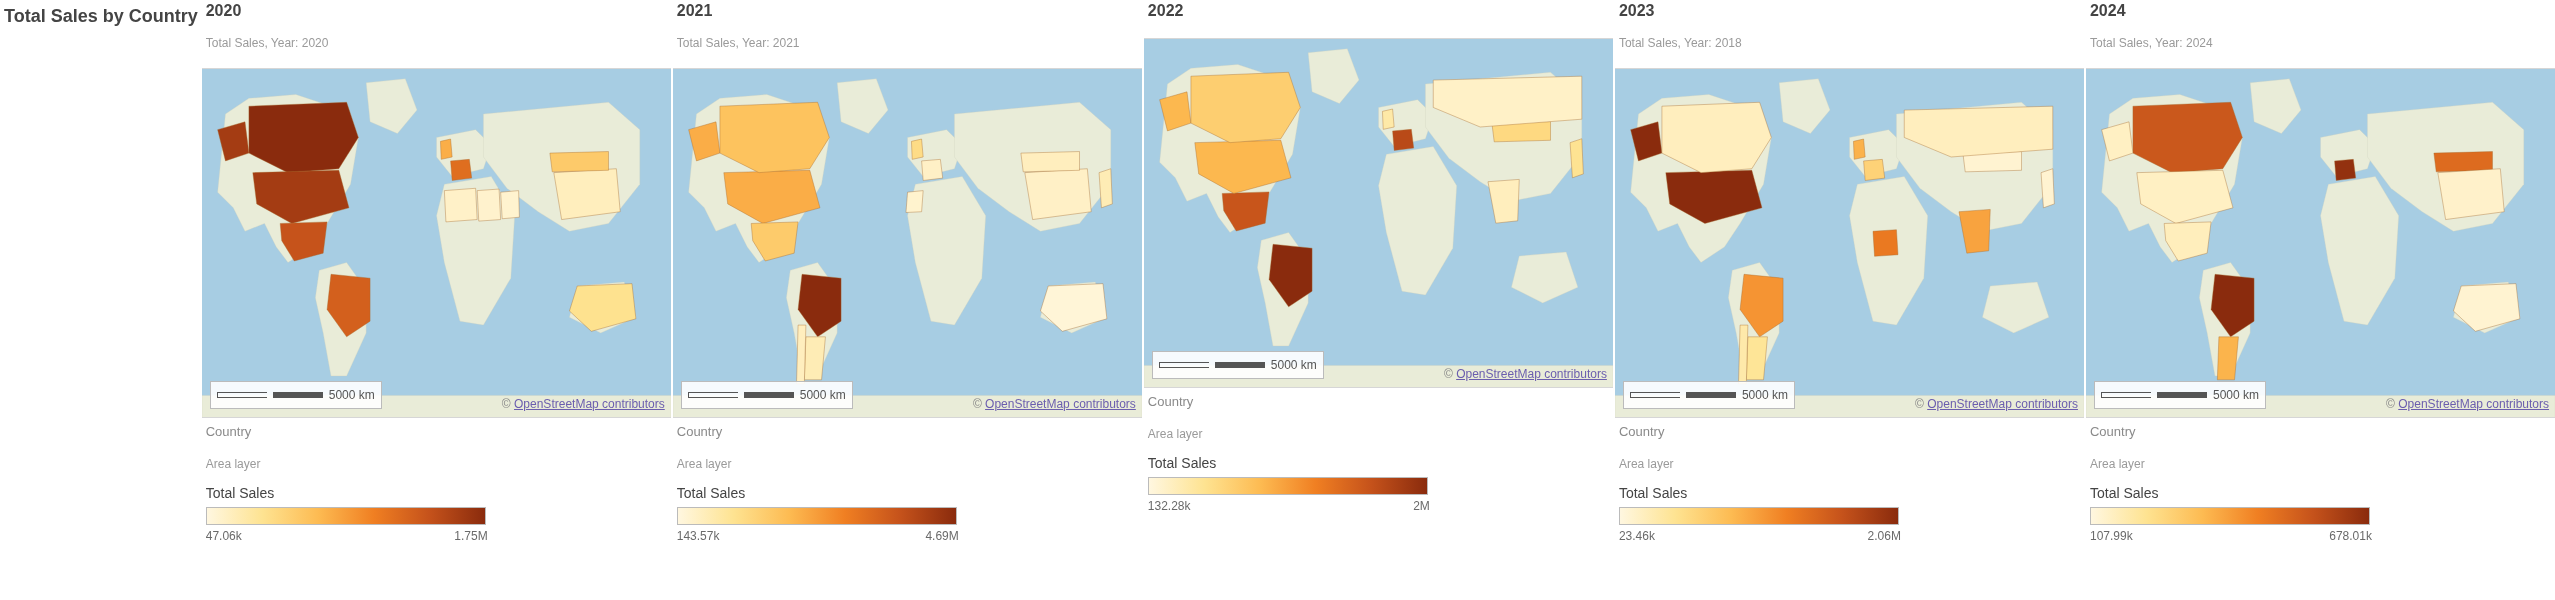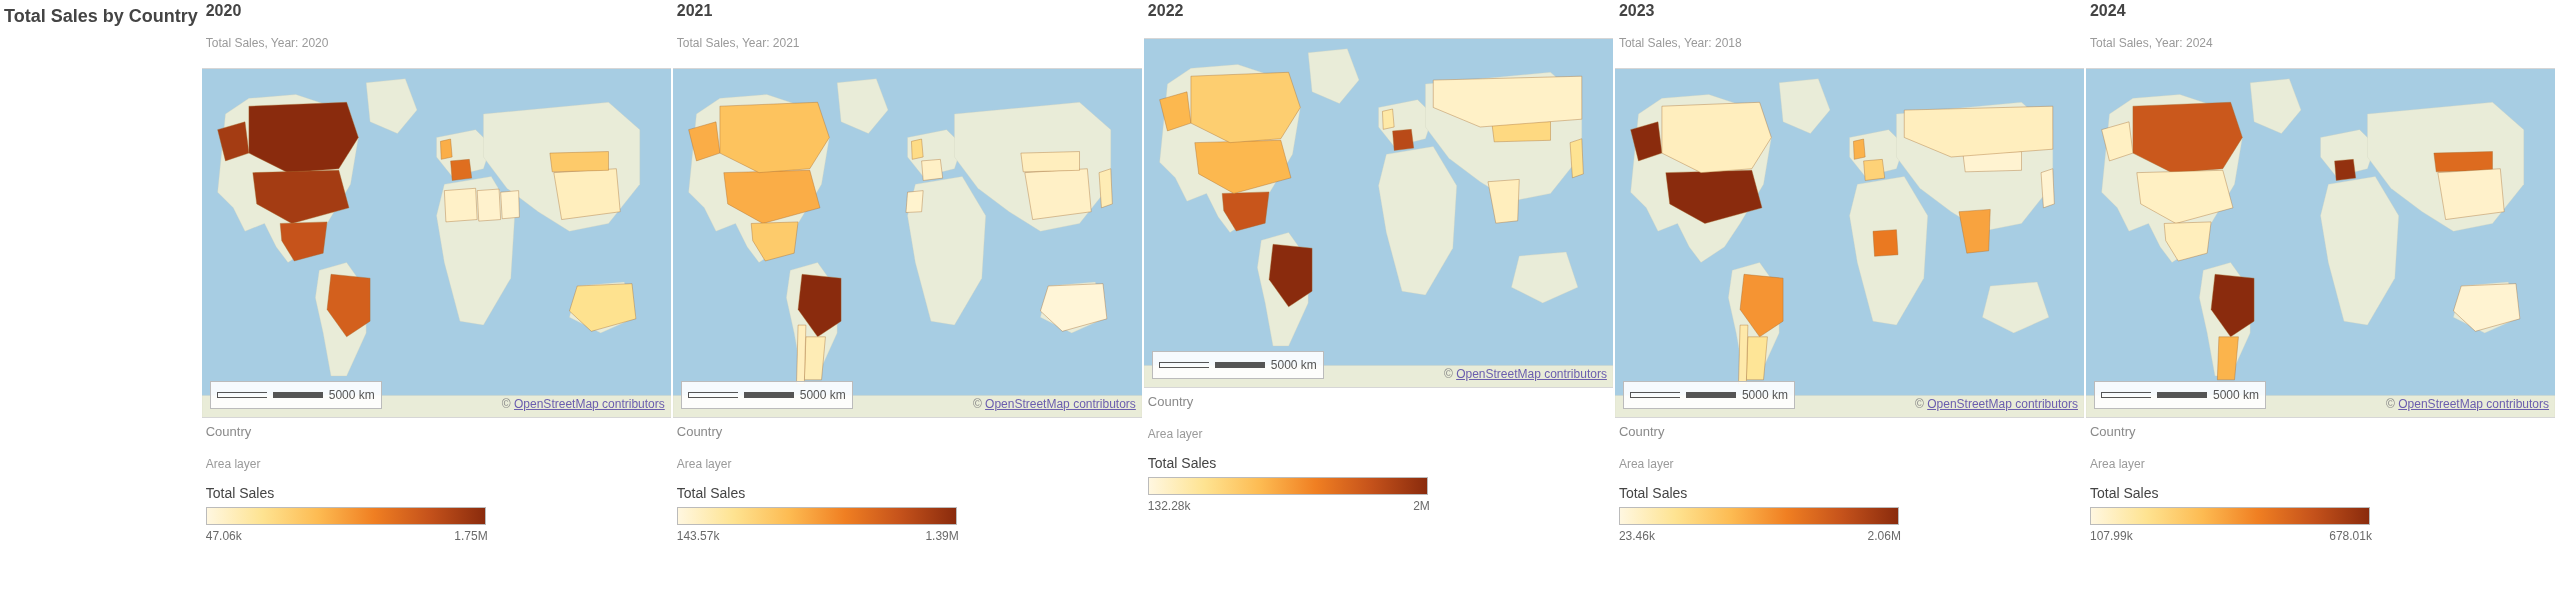--- a/index.html
+++ b/index.html
@@ -257,21 +257,21 @@
           <div class="attribution"><span>© </span><a>OpenStreetMap contributors</a></div>
         </div>
         <div class="legend">
           <div class="lg-country">Country</div>
           <div class="lg-area">Area layer</div>
           <div class="lg-metric">Total Sales</div>
           <div class="gradient-wrap">
             <div class="gradient"></div>
             <div class="gradient-labels">
               <span>143.57k</span>
-              <span>1.39M</span>
+              <span>4.69M</span>
             </div>
           </div>
         </div>
       </div>
       <div class="panel">
         <div class="panel-header">
           <div class="panel-year">2022</div>
         </div>
         <div class="map-area">
           <svg viewBox="0 0 600 450" preserveAspectRatio="xMidYMid slice">

